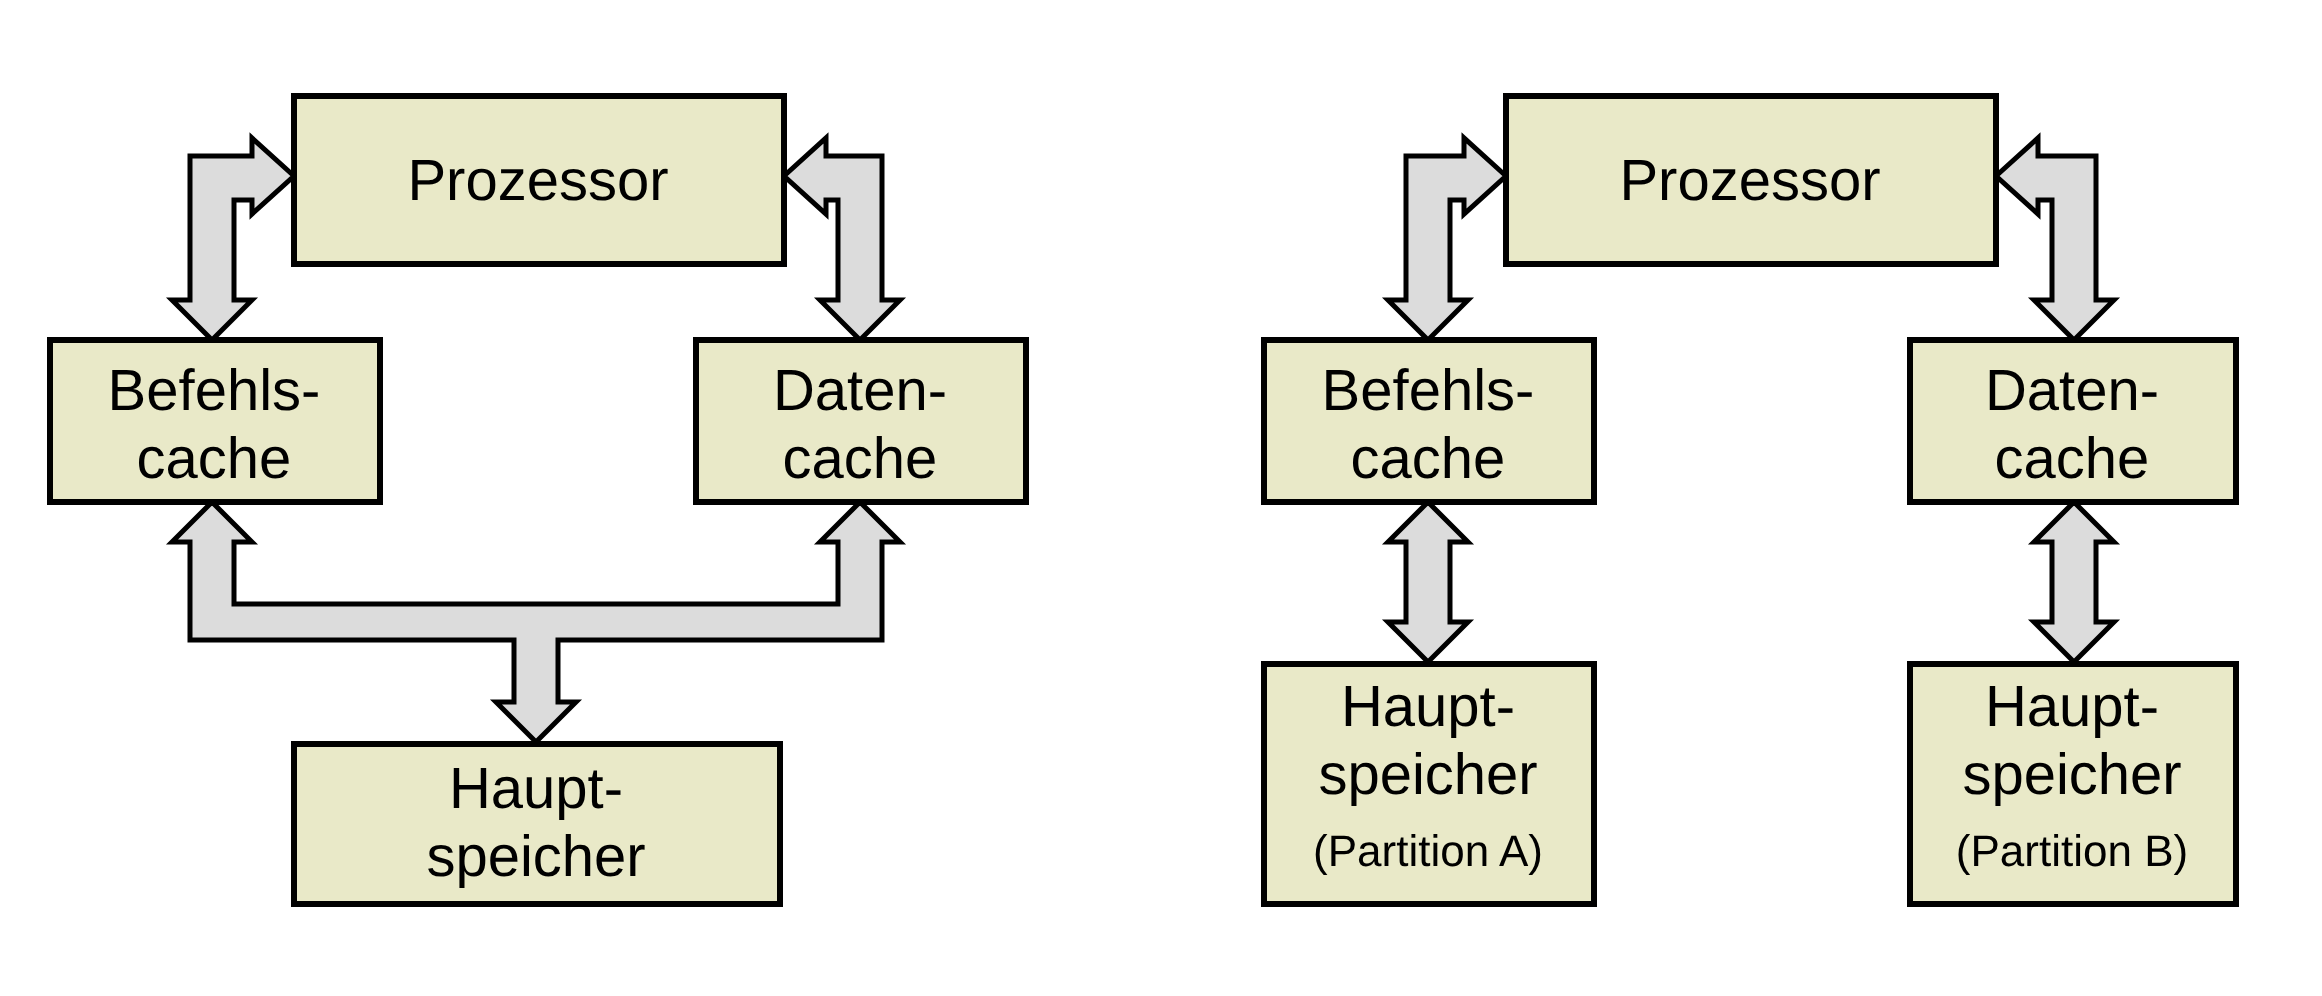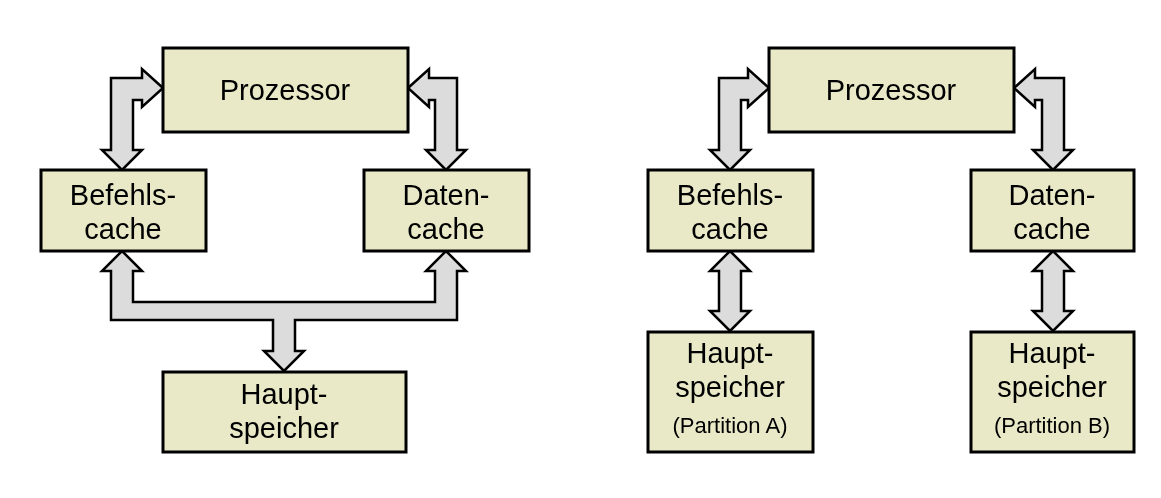--- a/index.html
+++ b/index.html
@@ -3,21 +3,20 @@
 <meta charset="utf-8">
 <style>
   html, body { margin: 0; padding: 0; background: #ffffff; }
   .canvas {
     width: 1139px;
     height: 498px;
     position: relative;
     background: #ffffff;
     font-family: "Liberation Sans", sans-serif;
     overflow: hidden;
-    padding-left: 16px;
   }
   svg { display: block; }
   .box   { stroke: #000000; stroke-width: 3px; }
   .arrow { stroke: #000000; stroke-width: 2.5px; stroke-linejoin: miter; }
   text   { fill: #000000; }
   .lbl { font-size: 29px; }
   .sub { font-size: 22px; }
 </style>
 </head>
 <body>

